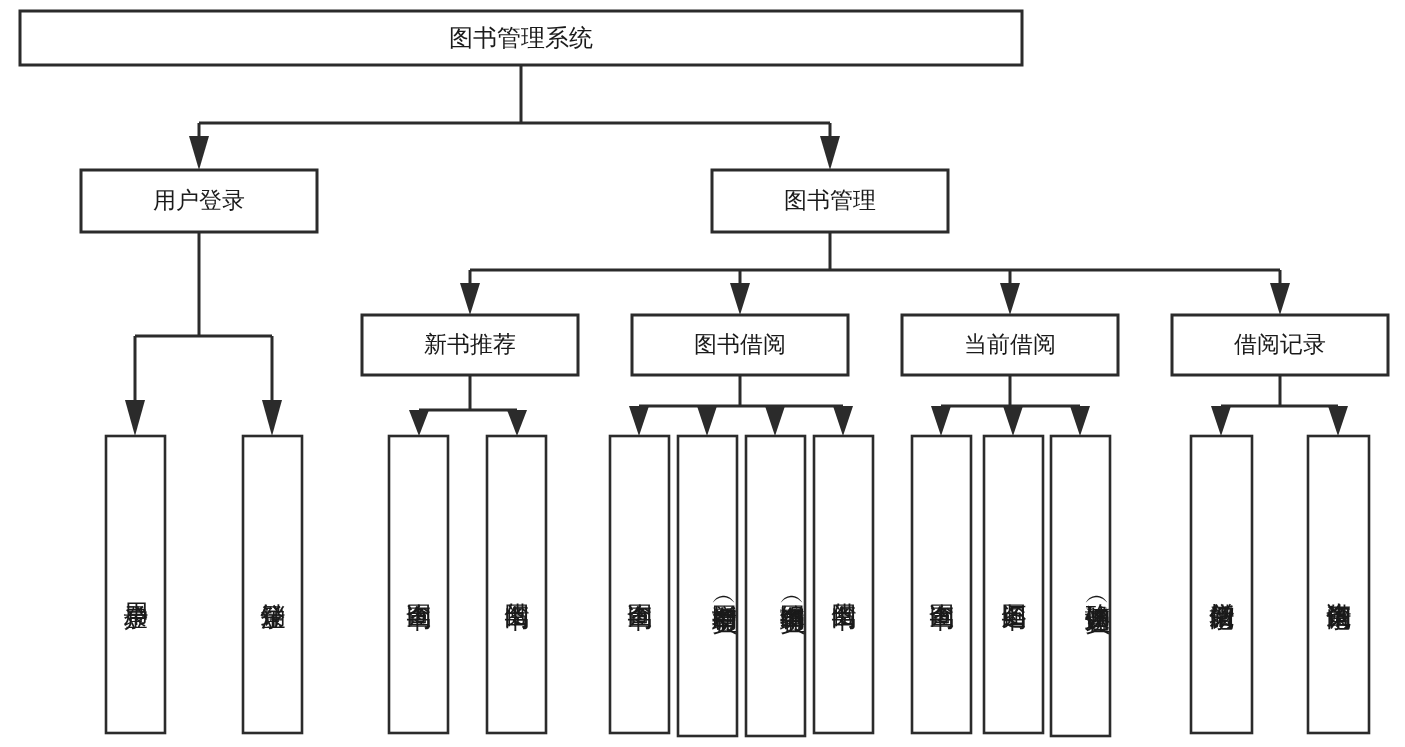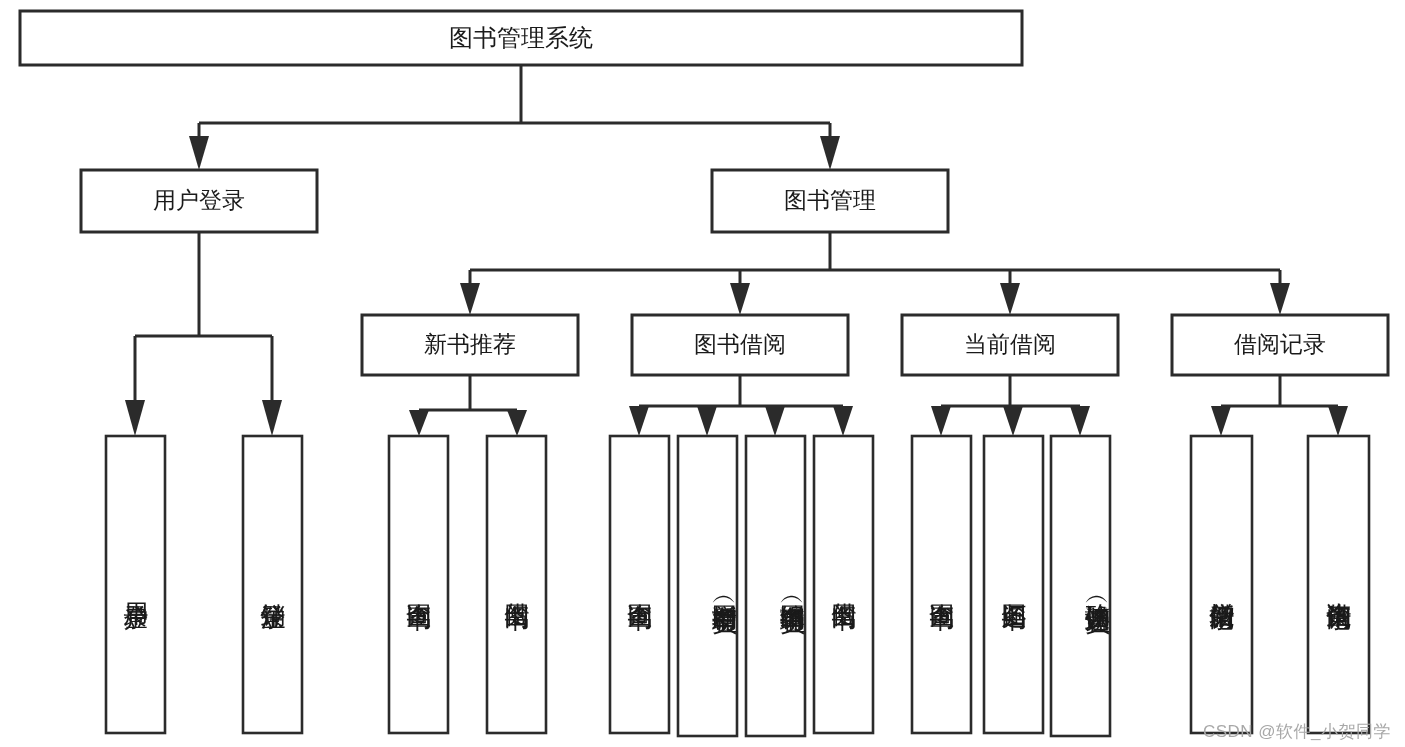--- a/index.html
+++ b/index.html
@@ -222,15 +222,14 @@
   <div class="vlabel" style="left:610px;  top:436px; width:59px; height:297px;">查询图书</div>
   <div class="vlabel" style="left:678px;  top:440px; width:59px; height:296px; align-items:flex-start;">新增图书（管理员）</div>
   <div class="vlabel" style="left:746px;  top:440px; width:59px; height:296px; align-items:flex-start;">编辑图书（管理员）</div>
   <div class="vlabel" style="left:814px;  top:436px; width:59px; height:297px;">借阅图书</div>
   <div class="vlabel" style="left:912px;  top:436px; width:59px; height:297px;">查询图书</div>
   <div class="vlabel" style="left:984px;  top:436px; width:59px; height:297px;">归还图书</div>
   <div class="vlabel" style="left:1051px; top:440px; width:59px; height:296px; align-items:flex-start;">确认归还（管理员）</div>
   <div class="vlabel" style="left:1191px; top:436px; width:61px; height:297px;">新增借阅记录</div>
   <div class="vlabel" style="left:1308px; top:436px; width:61px; height:297px;">查询借阅记录</div>
 
-  <div class="watermark">CSDN @软件_小贺同学</div>
 
 </div>
 
 </body></html>

